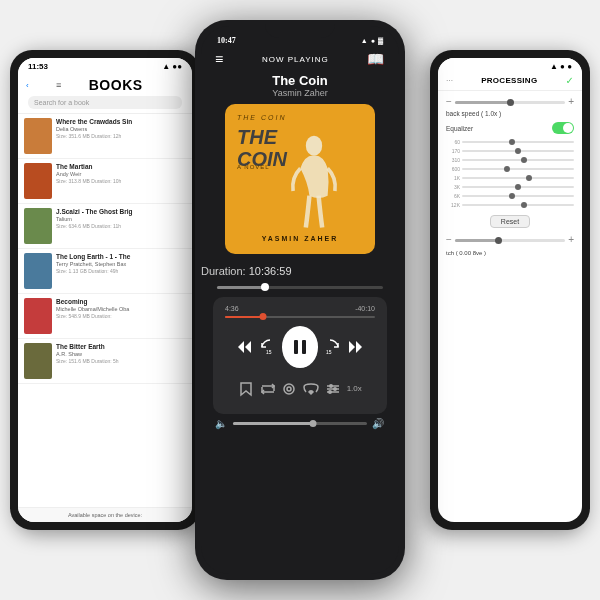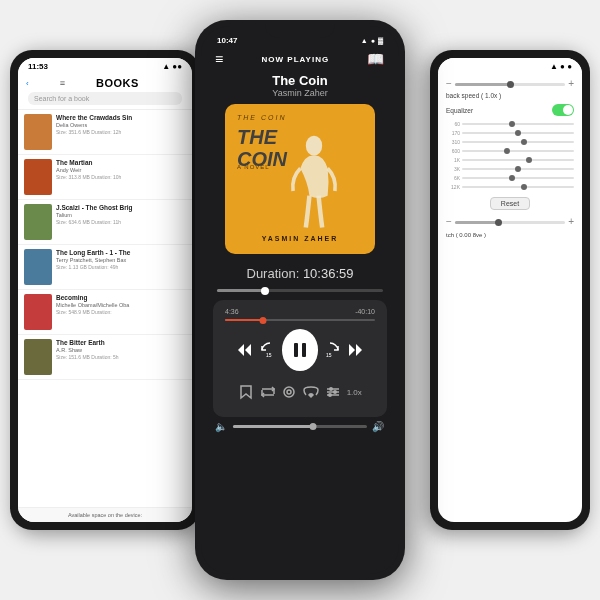--- a/index.html
+++ b/index.html
@@ -65,21 +65,21 @@
     .phone-left .header-row {
       display: flex;
       align-items: center;
       justify-content: space-between;
     }
     .phone-left .back-btn {
       font-size: 8px;
       color: #007aff;
     }
     .phone-left .header-title {
-      font-size: 11px;
+      font-size: 14px;
       font-weight: 700;
       letter-spacing: 0.5px;
       text-align: left;
     }
     .phone-left .search-bar {
       background: #f0f0f0;
       border-radius: 6px;
       padding: 3px 6px;
       font-size: 7px;
       color: #999;
@@ -341,41 +341,42 @@
       flex-direction: column;
     }
     .center-status-bar {
       display: flex;
       justify-content: space-between;
       align-items: center;
       padding: 10px 16px 2px;
       color: #fff;
       font-size: 8px;
       font-weight: 600;
+      font-family: Liberation Serif, serif;
     }
     .status-right {
       display: flex;
       align-items: center;
       gap: 3px;
     }
     .center-header {
       display: flex;
       align-items: center;
       justify-content: space-between;
       padding: 4px 14px;
     }
     .hamburger-icon {
       color: #fff;
       font-size: 14px;
       line-height: 1;
     }
     .now-playing-label {
       font-size: 8px;
       color: #fff;
-      font-weight: 700;
+      font-weight: 400;
       letter-spacing: 1px;
       text-transform: uppercase;
     }
     .book-icon {
       color: #fff;
       font-size: 14px;
     }
     .book-title-main {
       text-align: center;
       font-size: 13px;
@@ -446,23 +447,22 @@
     
     .figurine {
       position: absolute;
       bottom: 22px;
       left: 50%;
       transform: translateX(-30%);
       width: 70px;
       height: 100px;
     }
     .duration-info {
-      text-align: center;
       color: #aaa;
-      font-size: 13px;
+      font-size: 11px;
       line-height: 1.8;
     }
     .duration-info span {
       color: #ccc;
     }
     .progress-bar-area {
       padding: 4px 16px;
     }
     .progress-bar {
       height: 3px;
@@ -687,20 +687,25 @@
     </div>
         </div>
       <div class="bottom-bar">Available space on the device:</div>
     </div>
   </div>
 
   <div class="phone-right">
     <div class="screen">
       <div class="status-bar">
         <span>▲ ● ●</span>
+      </div>
+      <div class="header">
+        <span style="font-size:7px;color:#888">···</span>
+        <span class="header-title" style="font-size:8px;font-weight:700;">PROCESSING</span>
+        <span class="check-icon">✓</span>
       </div>
       <div class="eq-content">
         <div class="eq-row">
           <div class="eq-slider-row">
             <span class="plus-minus">−</span>
             <div class="eq-slider">
               <div class="fill" style="width:50%"></div>
               <div class="thumb" style="left:calc(50% - 3.5px)"></div>
             </div>
             <span class="plus-minus">+</span>

